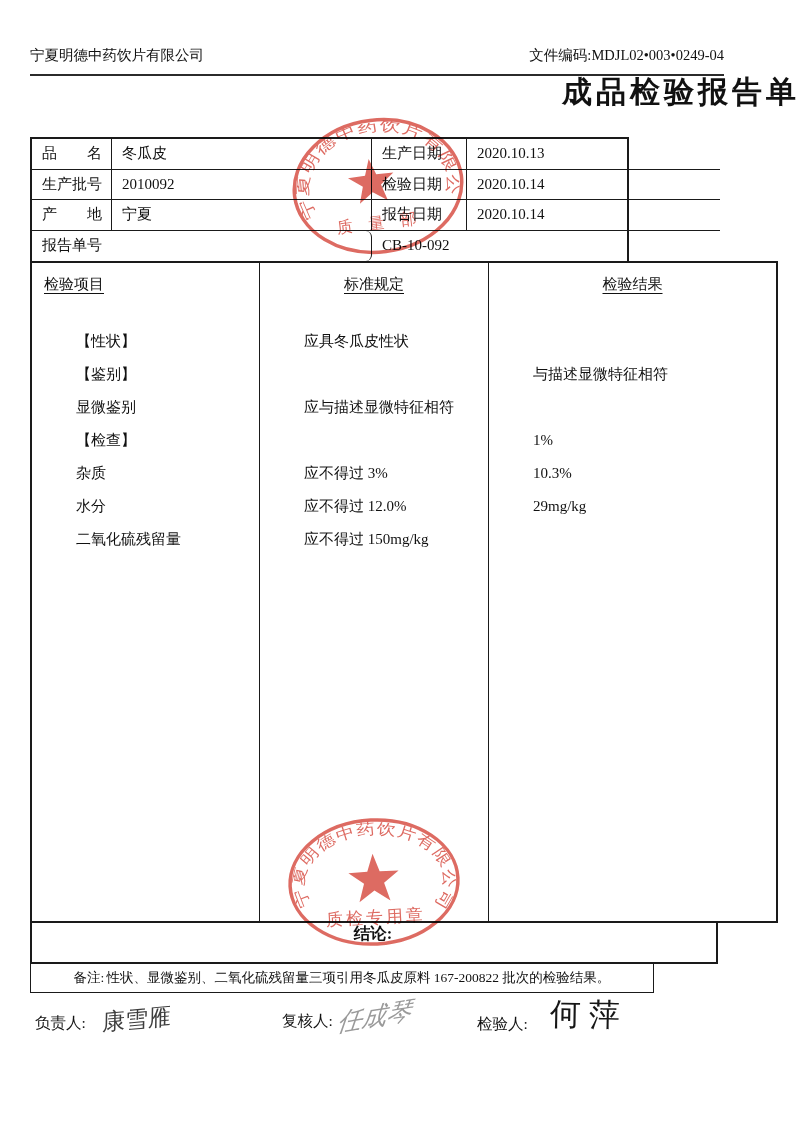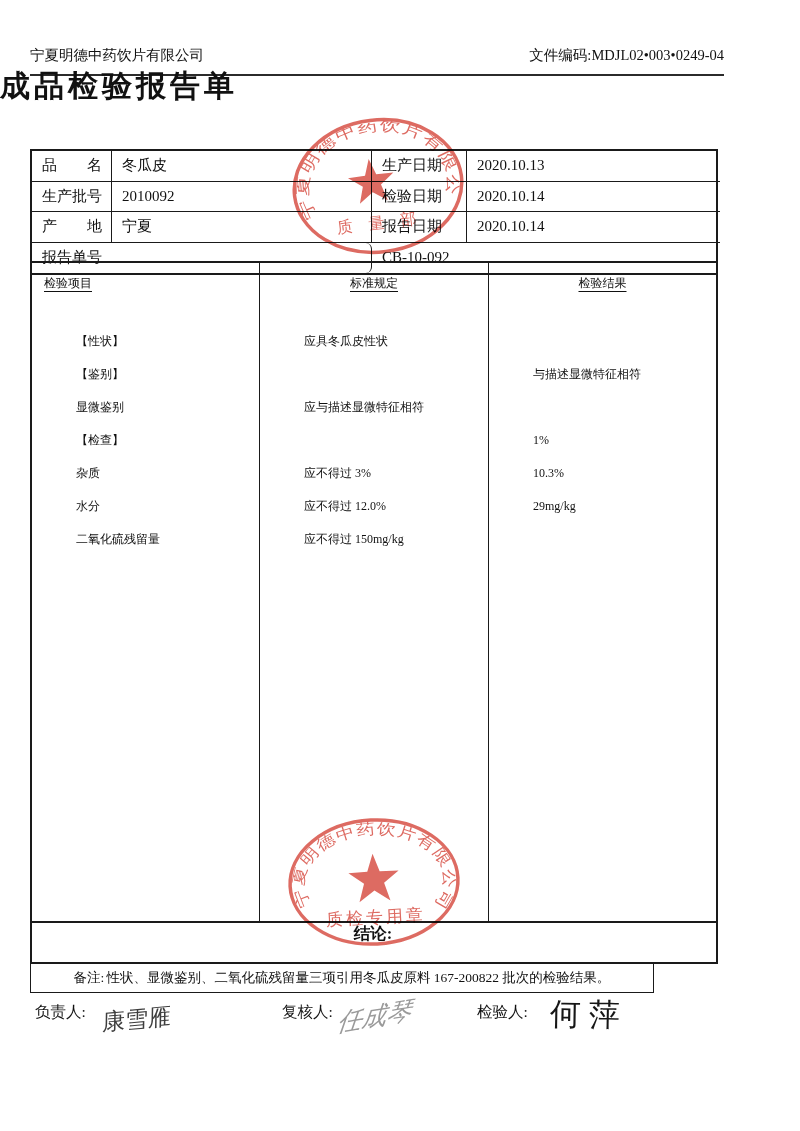--- a/index.html
+++ b/index.html
@@ -9,43 +9,43 @@
     overflow:hidden;
   }
   
   .doc-header {
     position:absolute; top:46px; left:30px; width:694px;
     display:flex; justify-content:space-between; align-items:baseline;
     font-size:14.5px; white-space:nowrap;
   }
   .header-rule { position:absolute; top:74px; left:30px; width:694px; height:2px; background:#2b2b2b; }
   .doc-title {
-    position:absolute; top:66px; left:0; width:100%; margin:0;
-    text-align:left; font-size:30px; font-weight:bold; letter-spacing:4px;
+    position:absolute; top:72px; left:0; width:100%; margin:0;
+    text-align:right; font-size:30px; font-weight:bold; letter-spacing:4px;
   }
   
   .info-table {
-    position:absolute; top:149px; left:30px; width:688px;
+    position:absolute; top:137px; left:30px; width:599px;
     display:grid; grid-template-columns:80px 260px 95px 253px;
     grid-auto-rows:30.5px; border:2px solid #1a1a1a; box-sizing:border-box;
     font-size:15px; background:transparent;
   }
   .cell {
     border-right:1.5px solid #1a1a1a; border-bottom:1.5px solid #1a1a1a;
     display:flex; align-items:center; padding-left:10px; box-sizing:border-box;
     white-space:nowrap; overflow:visible;
   }
   .cell.no-r { border-right:none; }
   .cell.no-b { border-bottom:none;border-radius:6px; }
   .span-ab { grid-column:1 / 3; }
   .span-cd { grid-column:3 / 5; }
   
   .insp-table {
-    position:absolute; top:261px; left:30px; width:688px; height:662px;
-    border:2px solid #1a1a1a; box-sizing:border-box; display:flex; font-size:12px;
+    position:absolute; top:261px; left:30px; width:748px; height:662px;
+    border:2px solid #1a1a1a; box-sizing:border-box; display:flex; font-size:15px;
   }
   .insp-col { box-sizing:border-box; }
   .col-item { width:228px; border-right:1.5px solid #1a1a1a; }
   .col-standard { width:229px; border-right:1.5px solid #1a1a1a; }
   .col-result { flex:1; }
   .insp-head { height:62px; padding-top:12px; box-sizing:border-box; }
   .insp-head.left { padding-left:12px; }
   .insp-head.center { text-align:center; }
   .u { text-decoration:underline; text-underline-offset:4px; }
   .insp-row { height:33px; line-height:33px; padding-left:12px; white-space:nowrap;margin-left:32px; }
@@ -59,21 +59,21 @@
   .conclusion-box .lbl { font-weight:bold; margin-right:2px; }
   .remark-box {
     position:absolute; top:962px; left:30px; width:624px; height:31px;
     border:1.5px solid #1a1a1a; box-sizing:border-box;
     display:flex; justify-content:center; align-items:center;
     font-size:13.5px; white-space:nowrap;
   }
   .remark-box .lbl { margin-right:2px; }
   
   .sign-row { position:absolute; top:1000px; left:30px; width:688px; height:64px; font-size:15.5px; }
-  .sign-group { position:absolute; top:0; display:flex; align-items:flex-start; white-space:nowrap; }
+  .sign-group { position:absolute; top:0; display:flex; align-items:flex-end; white-space:nowrap; }
   .g1 { left:5px; } .g2 { left:252px; } .g3 { left:447px; }
   .sign-label { line-height:24px; }
   .sign-script { display:inline-block; }
   .s1 { font-size:23px; color:#3d3d3d; transform:rotate(-5deg) skewX(-6deg); margin-left:16px; margin-top:4px; }
   .s2 { font-size:25px; color:#9a9a9a; font-style:italic; transform:rotate(-9deg) skewX(-16deg); margin-left:4px; }
   .s3 { font-size:31px; color:#161616; transform:rotate(1deg); letter-spacing:8px; margin-left:22px; margin-top:-6px; }
   
   .stamp { position:absolute; mix-blend-mode:multiply; opacity:0.88; pointer-events:none; }
   .stamp-top { left:283px; top:106px; transform:rotate(-7deg); }
   .stamp-bottom { left:279px; top:807px; transform:rotate(-3deg); }

